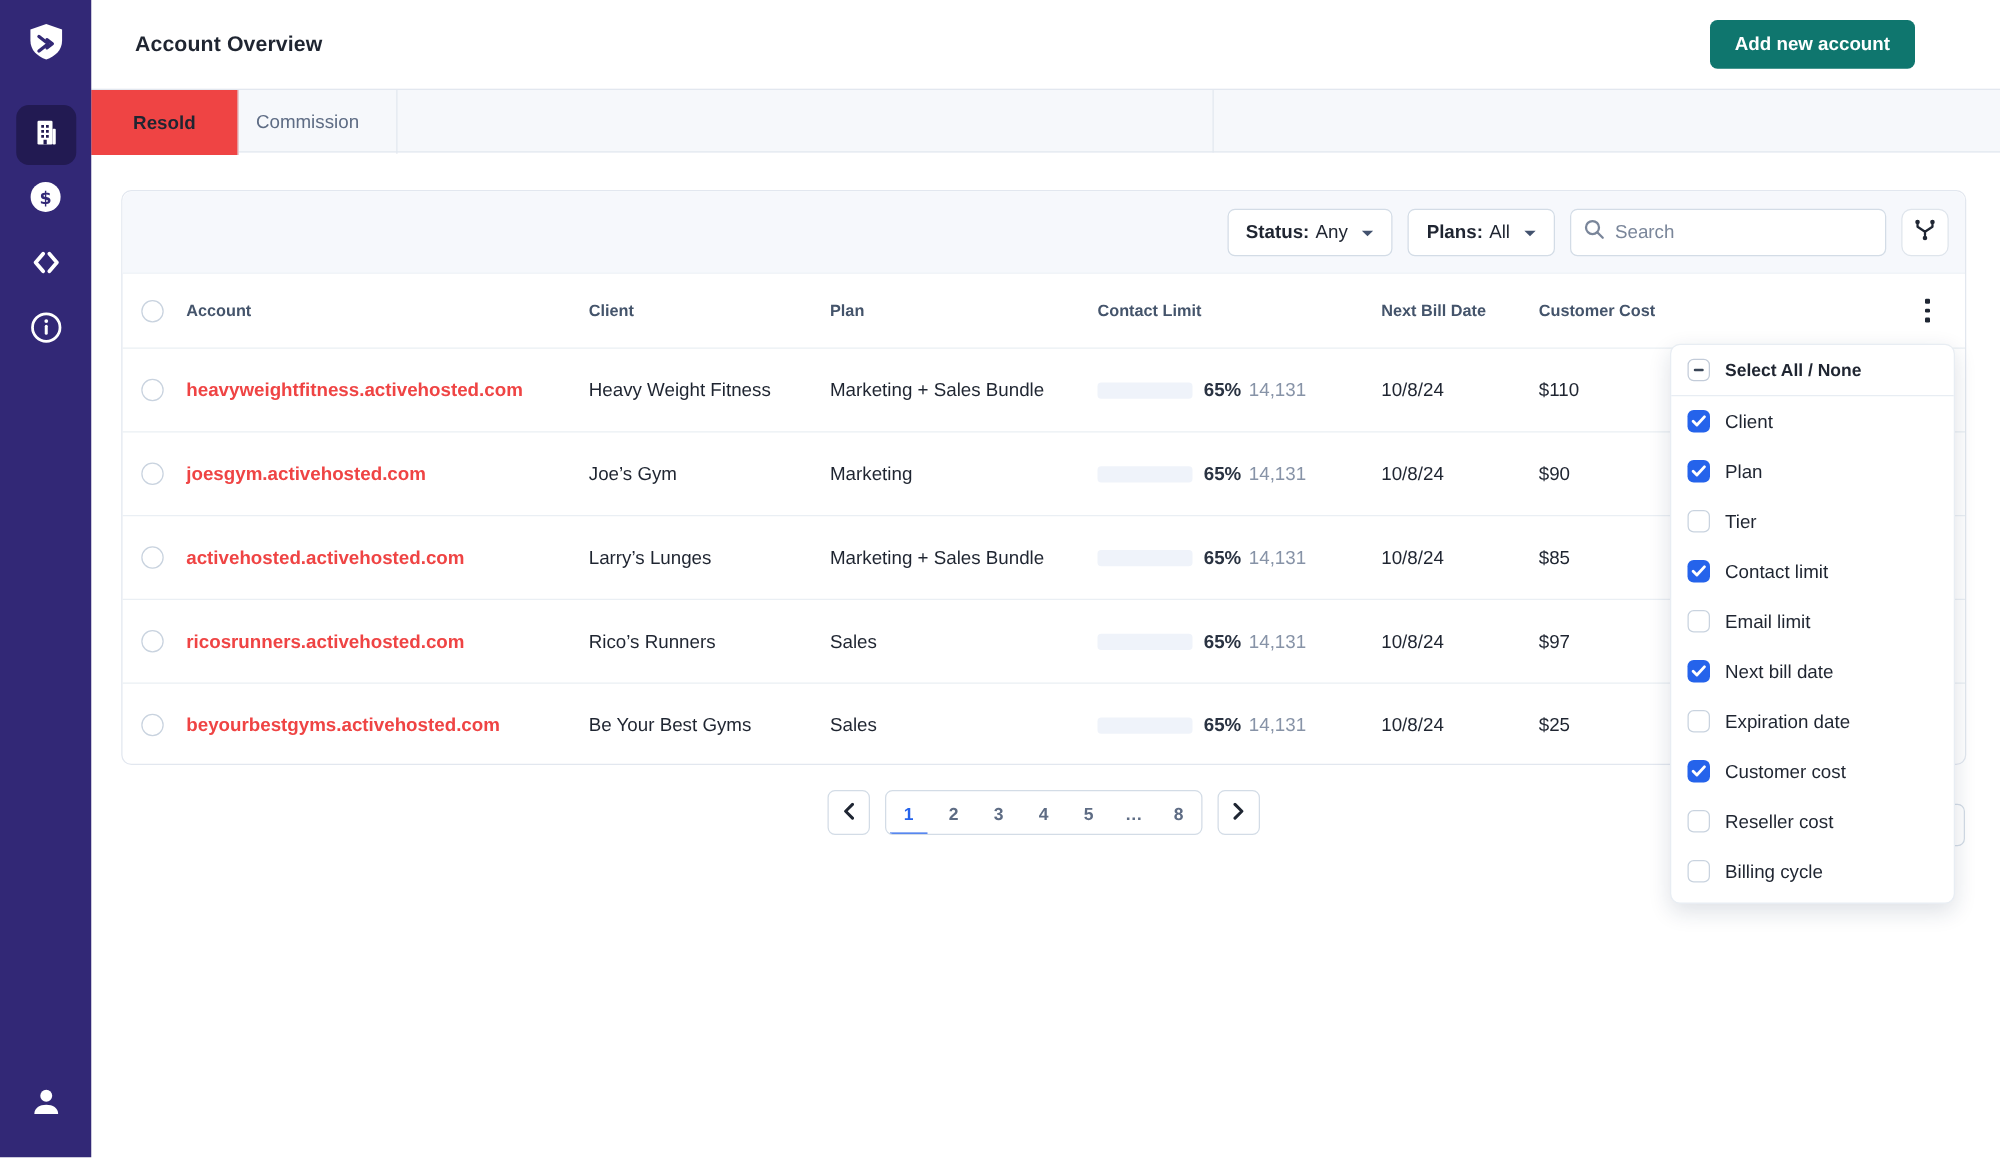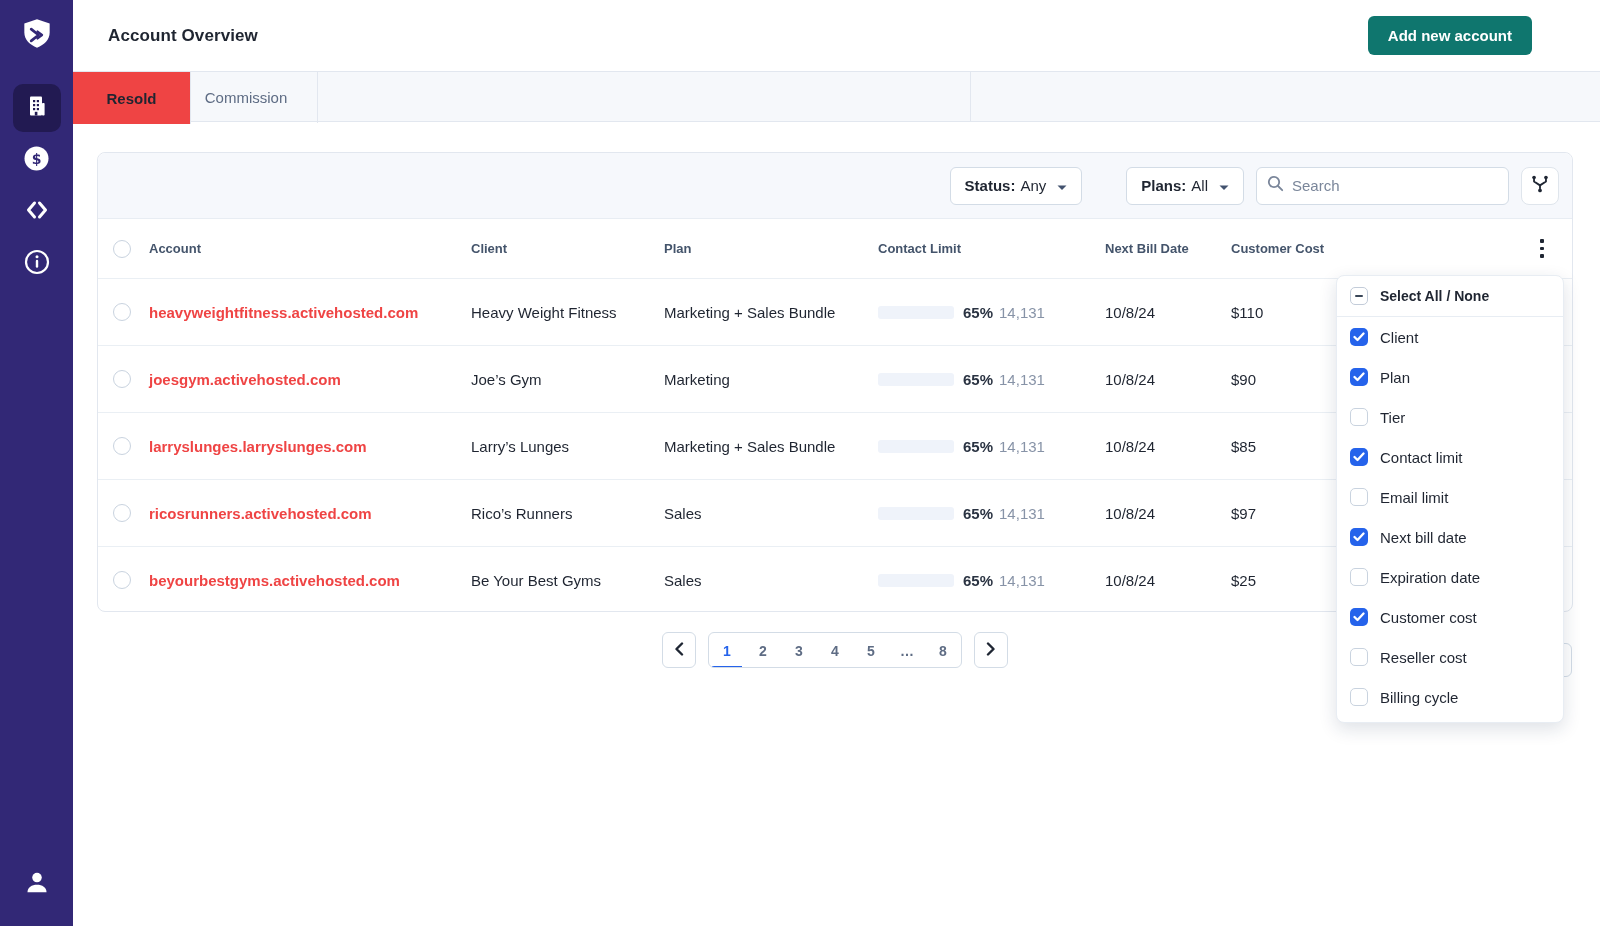--- a/index.html
+++ b/index.html
@@ -23,21 +23,21 @@
   
   .tabstrip { position:absolute; left:73px; top:71px; width:1527px; height:51px; background:#F6F8FB; border-top:1px solid #E2E7EF; border-bottom:1px solid #E2E7EF; }
   .tab { position:absolute; top:0; height:51px; display:flex; align-items:center; justify-content:center; font-size:15px; cursor:pointer; }
   .tab.active { left:0; width:118px; background:#ef4444; border-right:1px solid #E2E7EF; font-weight:700; color:#1F2531; height:52px; z-index:2; }
   .tab.inactive { left:102px; width:143px; color:#5E6C84; font-weight:400; border-right:1px solid #E2E7EF; }
   .tab-divider { position:absolute; left:897px; top:0; width:1px; height:50px; background:#E2E7EF; }
 
   
   .card { position:absolute; left:97px; top:152px; width:1476px; height:460px; background:#fff; border:1px solid #E2E7EF; border-radius:8px; z-index:1; }
   .filterbar { height:66px; background:#F6F8FC; border-bottom:1px solid #E8EDF3; border-radius:8px 8px 0 0; display:flex; align-items:center; justify-content:flex-end; gap:12px; padding-right:13px; }
-  .pill-btn { height:38px; background:#fff; border:1px solid #D3DCE6; border-radius:6px; display:flex; align-items:center; padding:0 14px; font-size:15px; cursor:pointer; gap:5px;margin-left:32px; }
+  .pill-btn { height:38px; background:#fff; border:1px solid #D3DCE6; border-radius:6px; display:flex; align-items:center; padding:0 14px; font-size:15px; cursor:pointer; gap:5px; }
   .pill-btn b { font-weight:700; color:#1F2531; }
   .pill-btn span { color:#1F2531; }
   .caret { margin-left:6px; }
   .searchbox { width:253px; height:38px; background:#fff; border:1px solid #D3DCE6; border-radius:6px; display:flex; align-items:center; padding:0 10px; gap:8px; }
   .searchbox input { border:none; outline:none; flex:1; font-size:15px; font-family:inherit; color:#be185d; background:transparent; }
   .searchbox input::placeholder { color:#7A869A; }
   .iconbtn { width:38px; height:38px; background:#fff; border:1px solid #DFE5EC; border-radius:8px; display:flex; align-items:center; justify-content:center; cursor:pointer; }
 
   
   .tgrid { display:grid; grid-template-columns:36px 322px 193px 214px 227px 126px 1fr 28px; align-items:center; padding:0 16px 0 15px; }
@@ -234,21 +234,21 @@
       <span class="pct">65%</span>
       <span class="pct-count">14,131</span>
     </span>
     <span class="cell">10/8/24</span>
     <span class="cell">$90</span>
     <span></span>
   </div>
 
   <div class="tgrid trow">
     <span class="cb-circle"></span>
-    <a class="acct-link">larryslunges.larryslunges.com</a>
+    <a class="acct-link">activehosted.activehosted.com</a>
     <span class="cell">Larry’s Lunges</span>
     <span class="cell">Marketing + Sales Bundle</span>
     <span class="contact-cell">
       <span class="bar"><span class="bar-fill" style="width: 65%;"></span></span>
       <span class="pct">65%</span>
       <span class="pct-count">14,131</span>
     </span>
     <span class="cell">10/8/24</span>
     <span class="cell">$85</span>
     <span></span>

